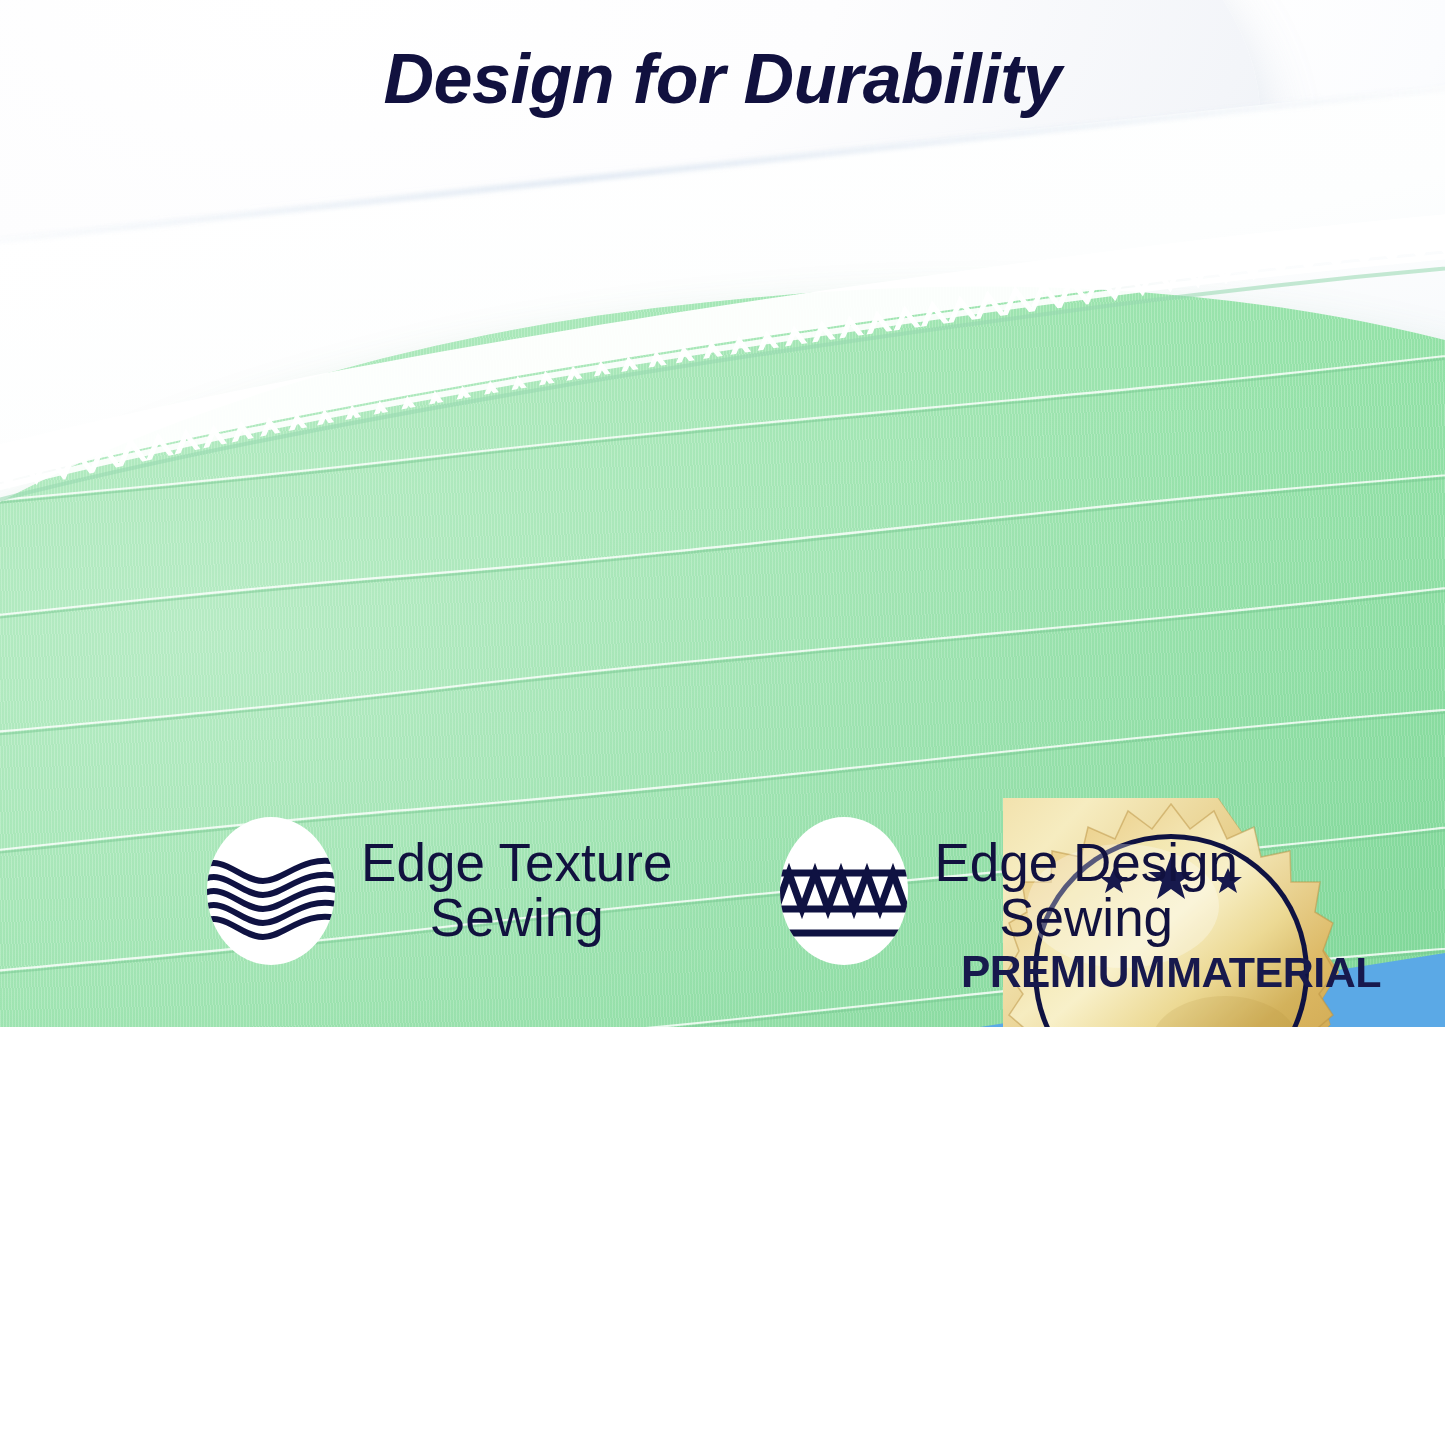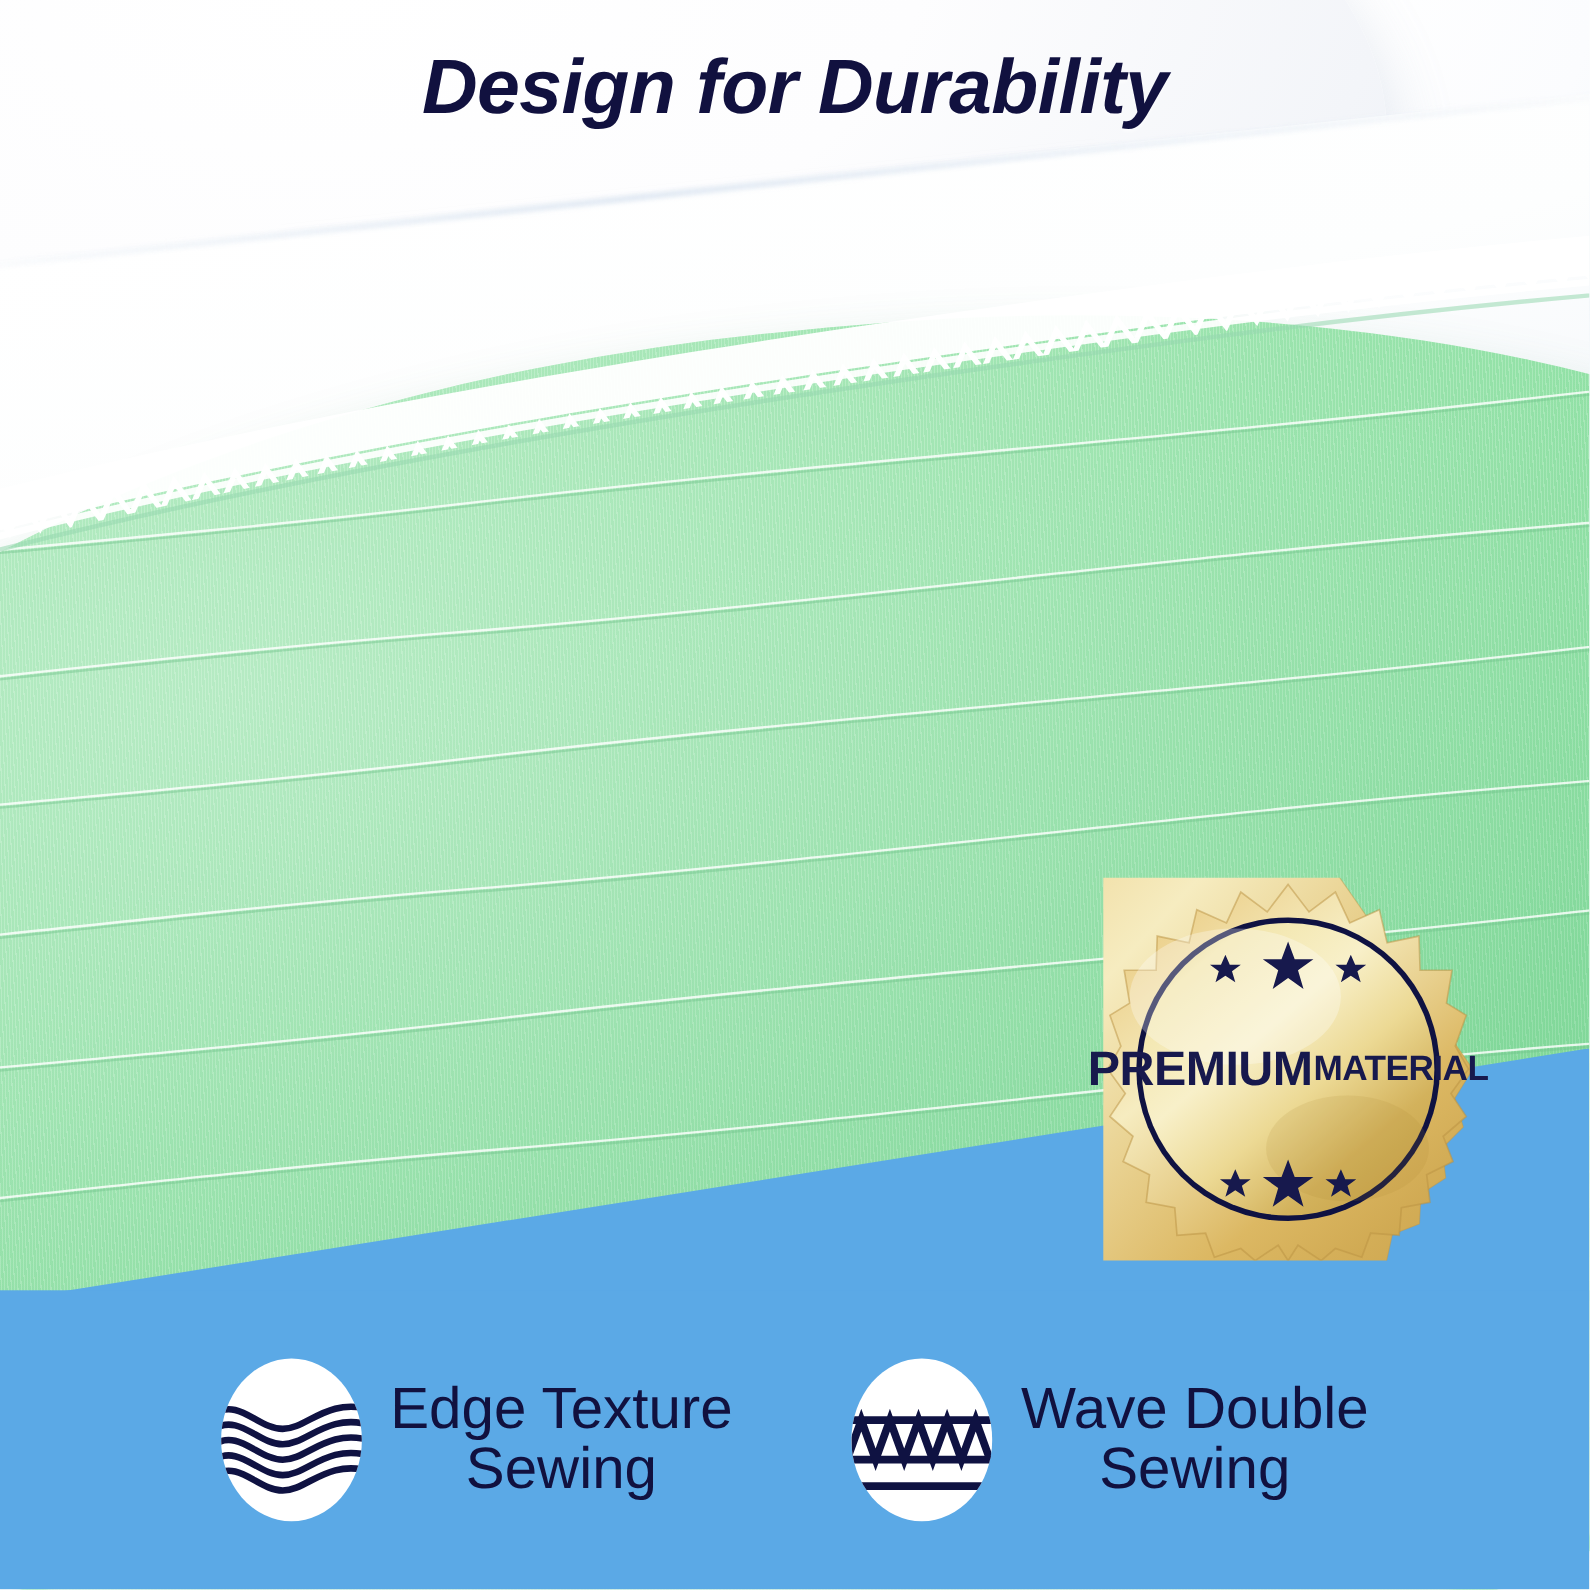--- a/index.html
+++ b/index.html
@@ -3,21 +3,21 @@
 <meta charset="utf-8">
 <style>
   html, body {
     margin: 0;
     padding: 0;
     background: #ffffff;
   }
   #stage {
     position: relative;
     width: 1445px;
-    height: 1445px;
+    height: 1027px;
     overflow: hidden;
     font-family: "Liberation Sans", sans-serif;
     background: #ffffff;
   }
 
   
   .photo {
     position: absolute;
     left: 0; top: 0;
     width: 1445px;
@@ -249,21 +249,21 @@
   }
   .badge-line {
     color: #17194d;
     font-weight: 700;
     font-size: 44px;
     line-height: 1.04;
     letter-spacing: -0.5px;
     font-family: "Liberation Sans", sans-serif;
     white-space: nowrap;
   }
-  .badge-line.l2 { font-size: 32px; }
+  .badge-line.l2 { font-size: 43px; }
 
   
   .features {
     position: absolute;
     left: 0;
     bottom: 0;
     width: 1445px;
     height: 272px;
     display: flex;
     align-items: center;
@@ -498,18 +498,18 @@
       <div class="feat-icon">
         <svg viewBox="0 0 128 148" preserveAspectRatio="none">
           <g stroke="#0f1242" stroke-width="7" fill="none" stroke-linecap="butt">
             <line x1="-4" y1="56" x2="132" y2="56"></line>
             <line x1="-4" y1="92" x2="132" y2="92"></line>
             <line x1="-4" y1="116" x2="132" y2="116"></line>
             <path d="M-4,92 L9,56 L22,92 L35,56 L48,92 L61,56 L74,92 L87,56 L100,92 L113,56 L126,92"></path>
           </g>
         </svg>
       </div>
-      <div class="feat-label">Wave Double
+      <div class="feat-label">Edge Design
 Sewing</div>
     </div>
 
   </div>
 </div>
 
 </body></html>

